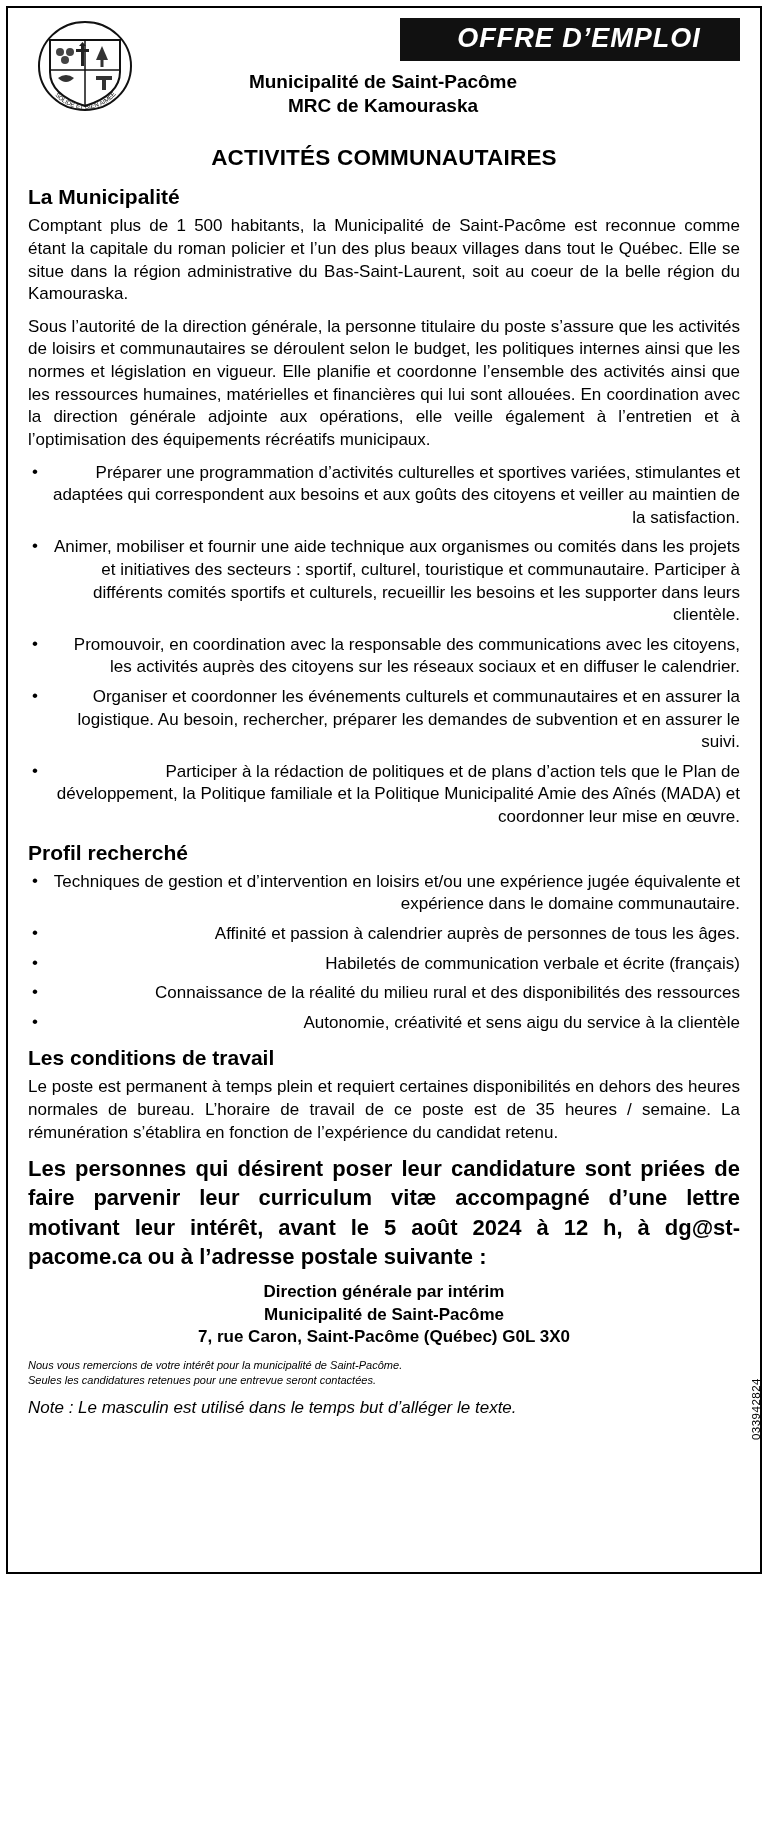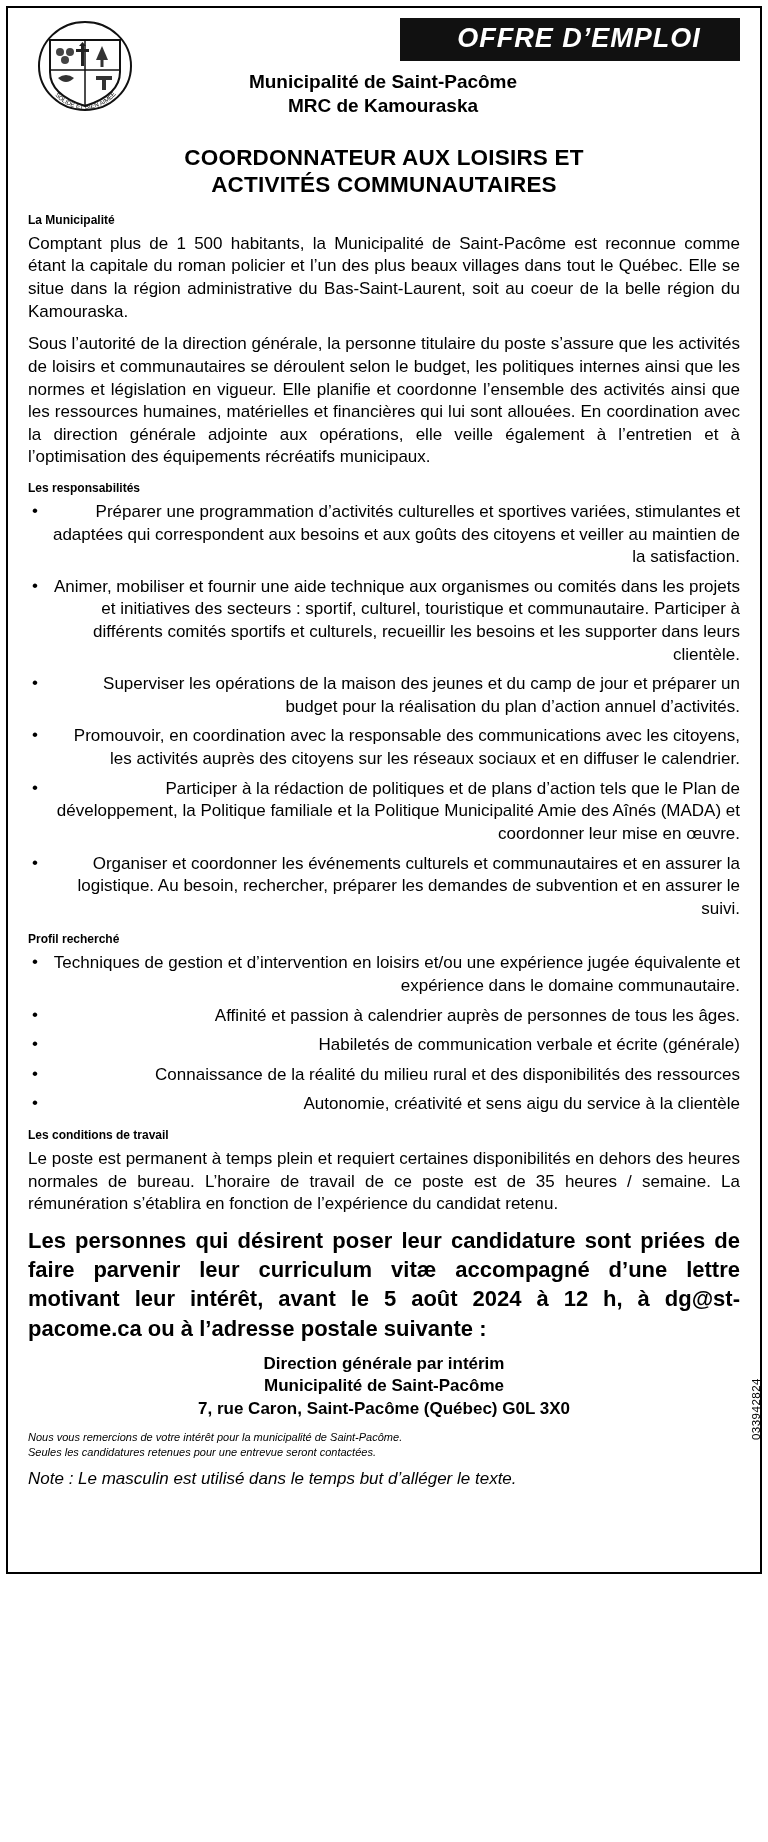--- a/index.html
+++ b/index.html
@@ -80,21 +80,21 @@
     text-align: center;
     font-size: 22.5px;
     font-weight: bold;
     line-height: 1.22;
     margin: 8px 0 14px 0;
     letter-spacing: 0.2px;
   }
 
   
   h2.section {
-    font-size: 12px;
+    font-size: 21px;
     font-weight: bold;
     margin: 12px 0 6px 0;
   }
   p.para {
     font-size: 17px;
     line-height: 1.33;
     margin: 0 0 10px 0;
     text-align: justify;
   }
   p.para:last-child { margin-bottom: 0; }
@@ -199,43 +199,40 @@
         </svg>
       </div>
 
       <div class="muni-titles">
         <div>Municipalité de Saint-Pacôme</div>
         <div>MRC de Kamouraska</div>
       </div>
     </div>
 
     <div class="job-title">
-      <div>COORDONNATEUR AUX LOISIRS ET</div>
       <div>ACTIVITÉS COMMUNAUTAIRES</div>
     </div>
 
     <h2 class="section">La Municipalité</h2>
     <p class="para">Comptant plus de 1 500 habitants, la Municipalité de Saint-Pacôme est reconnue comme étant la capitale du roman policier et l’un des plus beaux villages dans tout le Québec. Elle se situe dans la région administrative du Bas-Saint-Laurent, soit au coeur de la belle région du Kamouraska.</p>
     <p class="para">Sous l’autorité de la direction générale, la personne titulaire du poste s’assure que les activités de loisirs et communautaires se déroulent selon le budget, les politiques internes ainsi que les normes et législation en vigueur. Elle planifie et coordonne l’ensemble des activités ainsi que les ressources humaines, matérielles et financières qui lui sont allouées. En coordination avec la direction générale adjointe aux opérations, elle veille également à l’entretien et à l’optimisation des équipements récréatifs municipaux.</p>
 
-    <h2 class="section">Les responsabilités</h2>
     <ul class="bullets">
       <li>Préparer une programmation d’activités culturelles et sportives variées, stimulantes et adaptées qui correspondent aux besoins et aux goûts des citoyens et veiller au maintien de la satisfaction.</li>
       <li>Animer, mobiliser et fournir une aide technique aux organismes ou comités dans les projets et initiatives des secteurs : sportif, culturel, touristique et communautaire. Participer à différents comités sportifs et culturels, recueillir les besoins et les supporter dans leurs clientèle.</li>
-      <li>Superviser les opérations de la maison des jeunes et du camp de jour et préparer un budget pour la réalisation du plan d’action annuel d’activités.</li>
       <li>Promouvoir, en coordination avec la responsable des communications avec les citoyens, les activités auprès des citoyens sur les réseaux sociaux et en diffuser le calendrier.</li>
+      <li>Organiser et coordonner les événements culturels et communautaires et en assurer la logistique. Au besoin, rechercher, préparer les demandes de subvention et en assurer le suivi.</li>
       <li>Participer à la rédaction de politiques et de plans d’action tels que le Plan de développement, la Politique familiale et la Politique Municipalité Amie des Aînés (MADA) et coordonner leur mise en œuvre.</li>
-      <li>Organiser et coordonner les événements culturels et communautaires et en assurer la logistique. Au besoin, rechercher, préparer les demandes de subvention et en assurer le suivi.</li>
     </ul>
 
     <h2 class="section">Profil recherché</h2>
     <ul class="bullets">
       <li>Techniques de gestion et d’intervention en loisirs et/ou une expérience jugée équivalente et expérience dans le domaine communautaire.</li>
       <li>Affinité et passion à calendrier auprès de personnes de tous les âges.</li>
-      <li>Habiletés de communication verbale et écrite (générale)</li>
+      <li>Habiletés de communication verbale et écrite (français)</li>
       <li>Connaissance de la réalité du milieu rural et des disponibilités des ressources</li>
       <li>Autonomie, créativité et sens aigu du service à la clientèle</li>
     </ul>
 
     <h2 class="section">Les conditions de travail</h2>
     <p class="para">Le poste est permanent à temps plein et requiert certaines disponibilités en dehors des heures normales de bureau. L’horaire de travail de ce poste est de 35 heures / semaine. La rémunération s’établira en fonction de l’expérience du candidat retenu.</p>
 
     <div class="bold-block">Les personnes qui désirent poser leur candidature sont priées de faire parvenir leur curriculum vitæ accompagné d’une lettre motivant leur intérêt, avant le 5 août 2024 à 12 h, à dg@st-pacome.ca ou à l’adresse postale suivante :</div>
 
     <div class="address-block">

